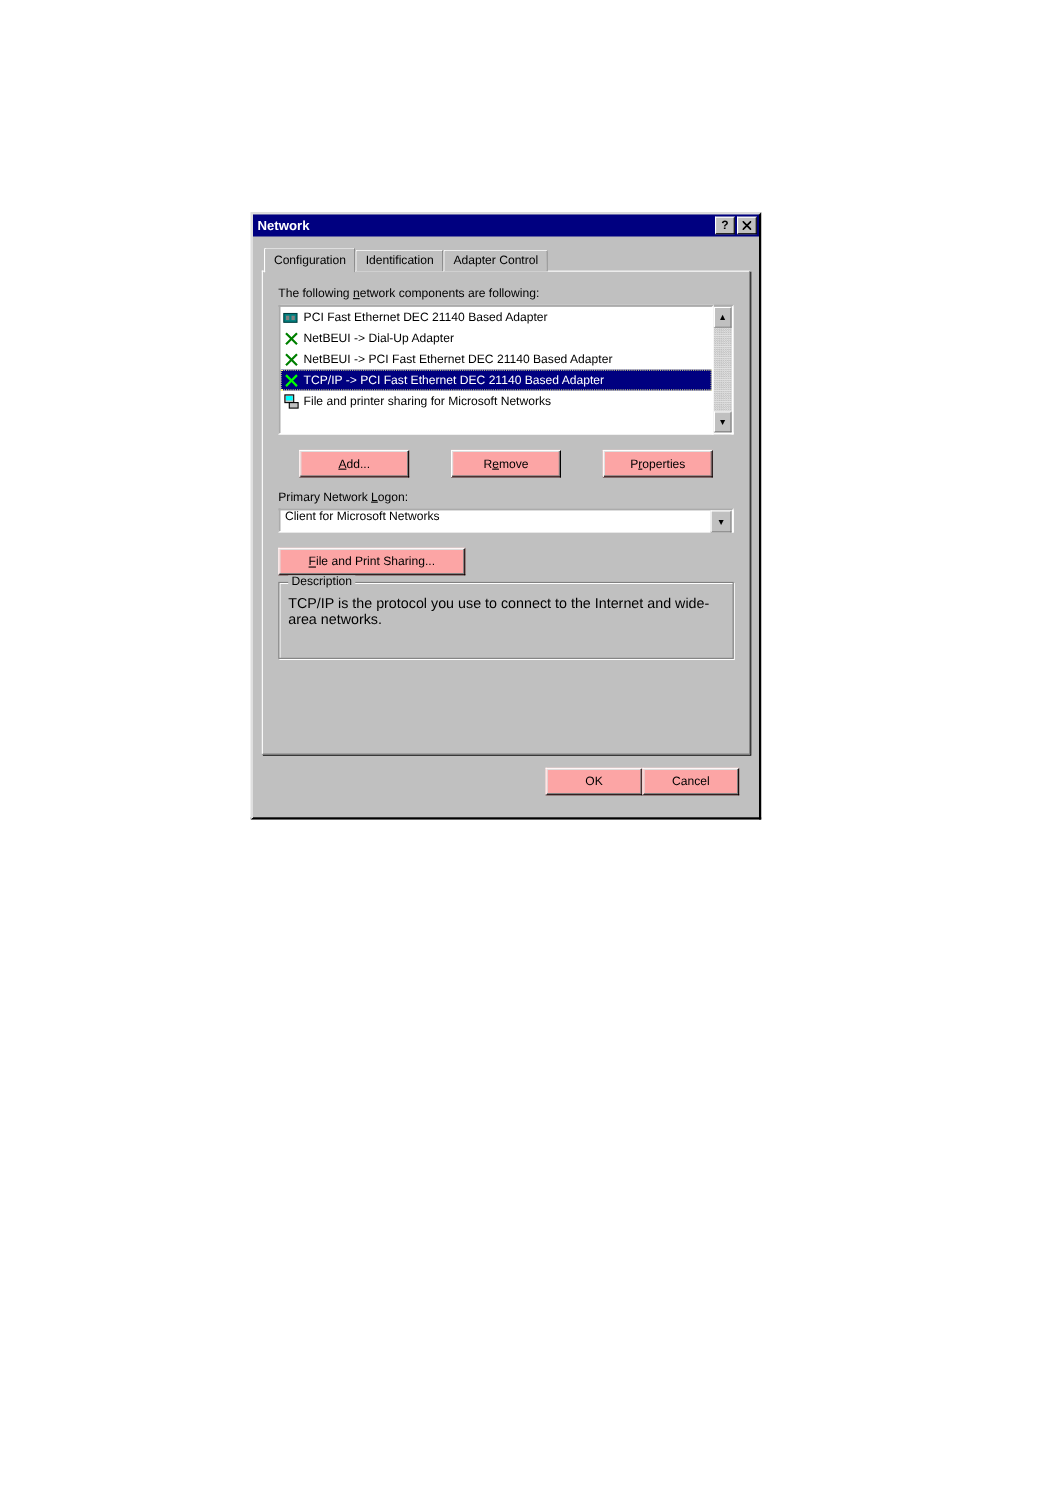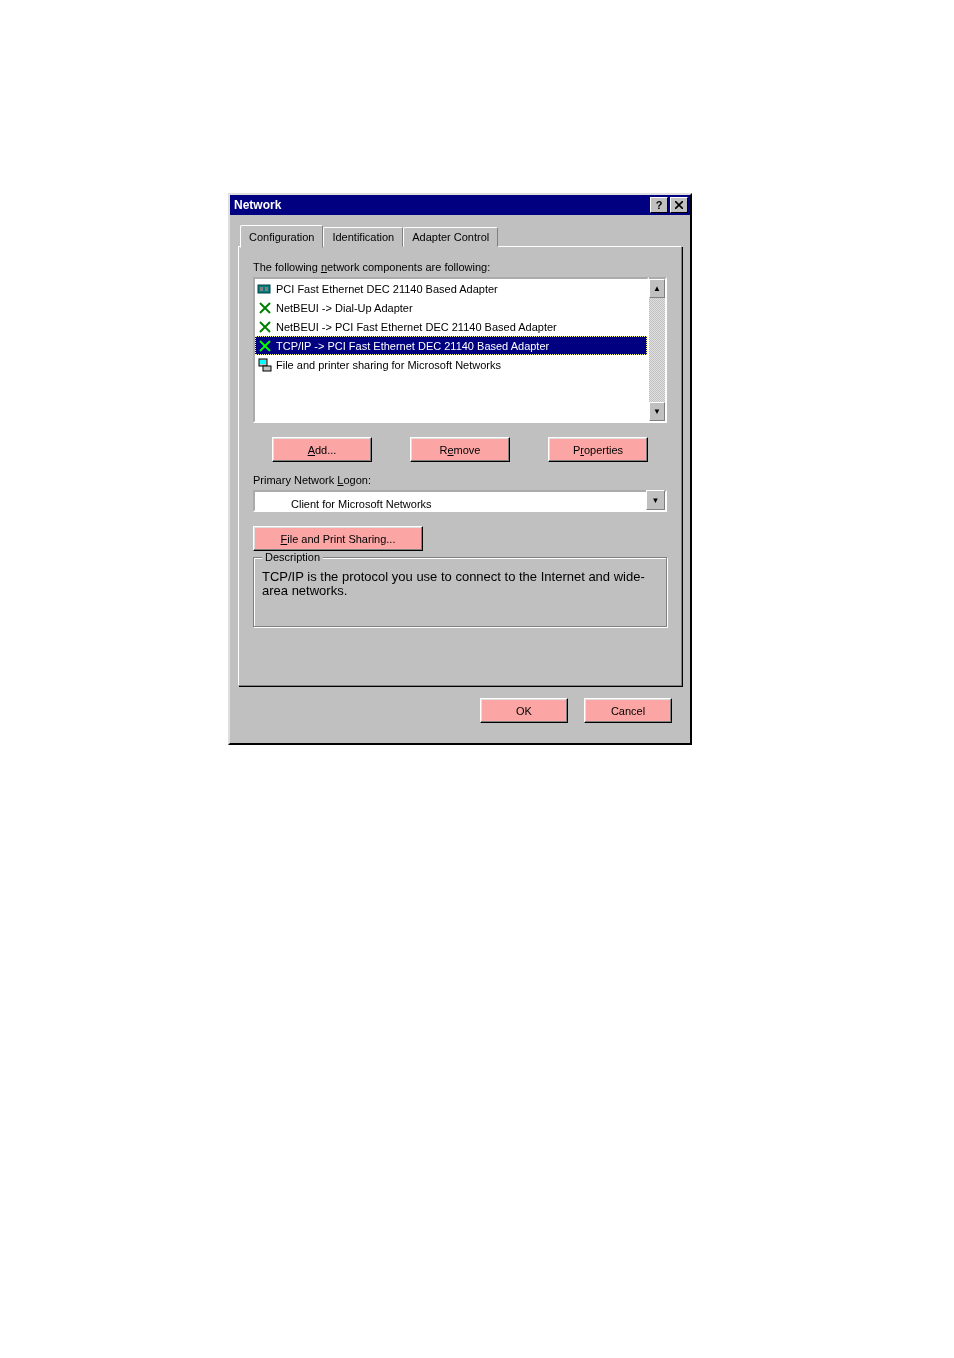--- a/index.html
+++ b/index.html
@@ -98,21 +98,21 @@
   .u { text-decoration: underline; }
   
   .listbox-wrap {
     display: flex;
     margin-bottom: 14px;
   }
   .listbox {
     flex: 1;
     border: 2px inset #fff;
     background: #fff;
-    height: 146px;
+    height: 118px;
     overflow: hidden;
     box-sizing: border-box;
   }
   .li-row {
     display: flex;
     align-items: center;
     height: 19px;
     padding-left: 2px;
     font-size: 11px;
     white-space: nowrap;
@@ -169,23 +169,22 @@
     padding: 0 8px;
     box-sizing: border-box;
   }
   
   .select {
     display: flex;
     border: 2px inset #fff;
     background: #fff;
     height: 22px;
     box-sizing: border-box;
-    align-items: flex-end;
+    align-items: flex-start;
     margin-bottom: 14px;
-    padding-left: 32px;
   }
   .select .sel-val { flex:1; padding-left: 4px; font-size: 11px; }
   .select .sel-btn {
     width: 17px; height: 18px;
     background: #c0c0c0;
     border: 1px solid;
     border-color: #fff #808080 #808080 #fff;
     display:flex;align-items:center;justify-content:center;font-size:8px;
   }
   
@@ -201,21 +200,21 @@
     position: absolute;
     top: -7px;
     left: 8px;
     background: #c0c0c0;
     padding: 0 3px;
     font-size: 11px;
   }
   .dlg-footer {
     display: flex;
     justify-content: flex-end;
-    gap: 16px;
+    gap: 0;
     padding: 12px 10px 12px 10px;
   }
 </style>
 </head>
 <body>
 
 <div class="page-wrap">
   <div class="dialog">
 
     <div class="titlebar">

